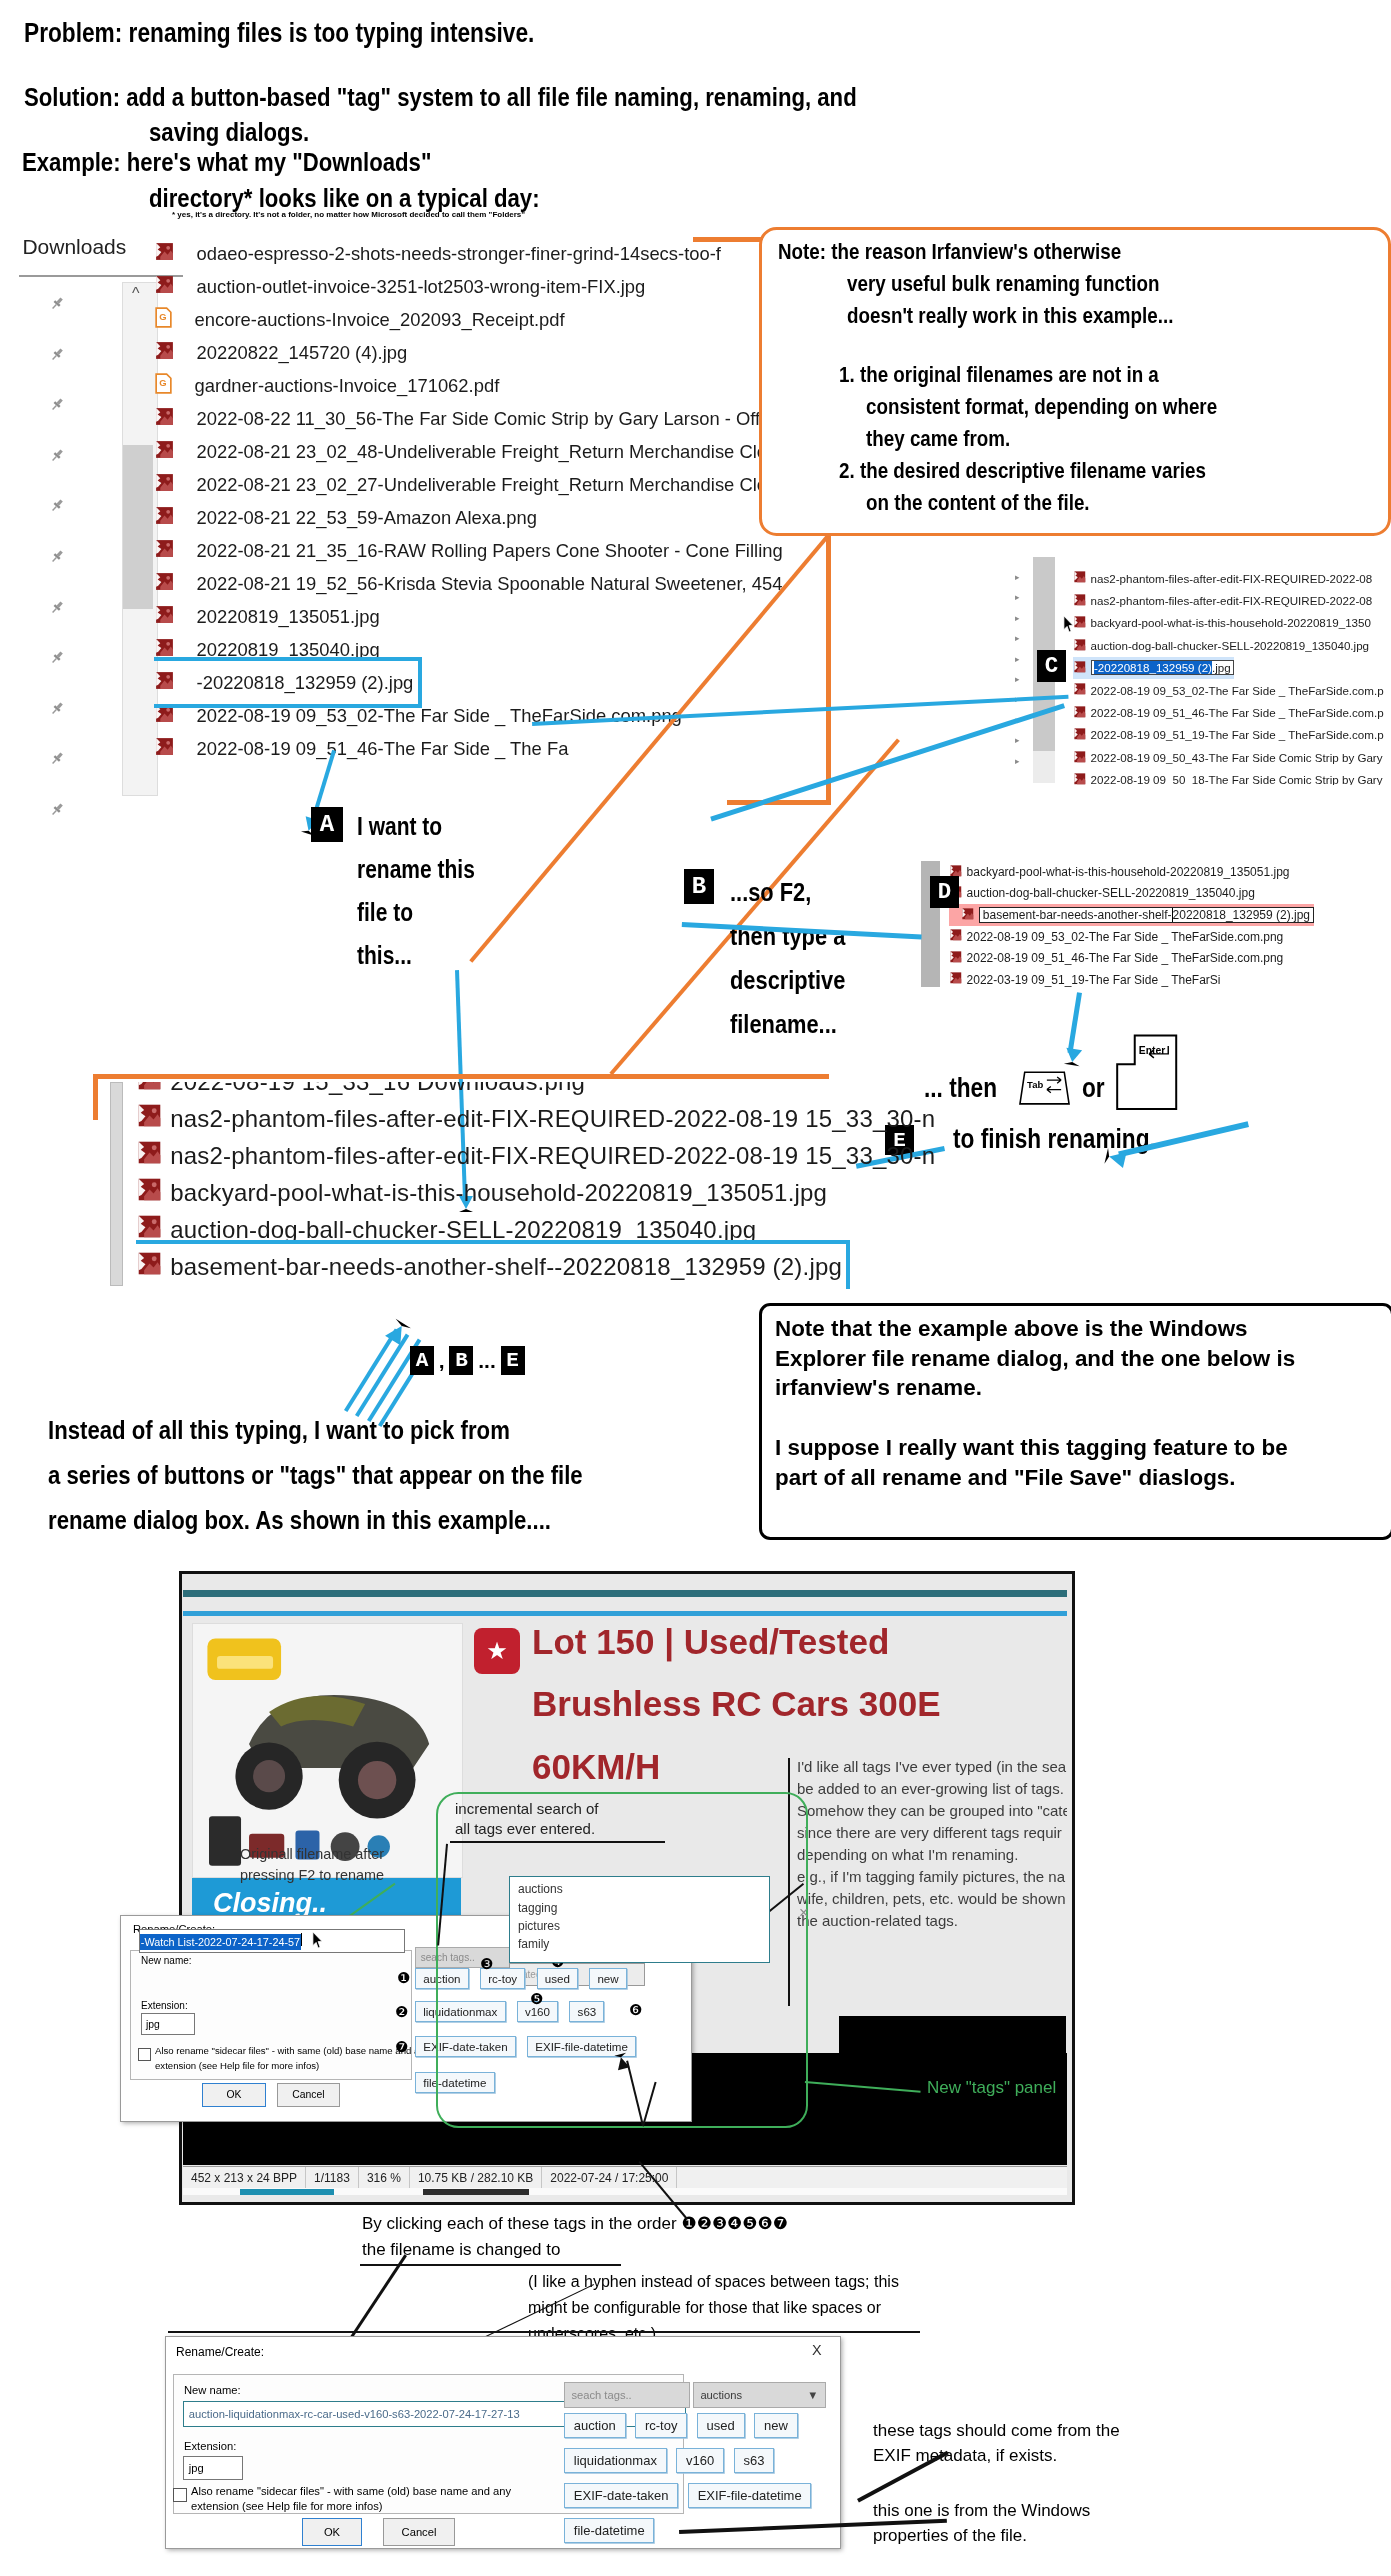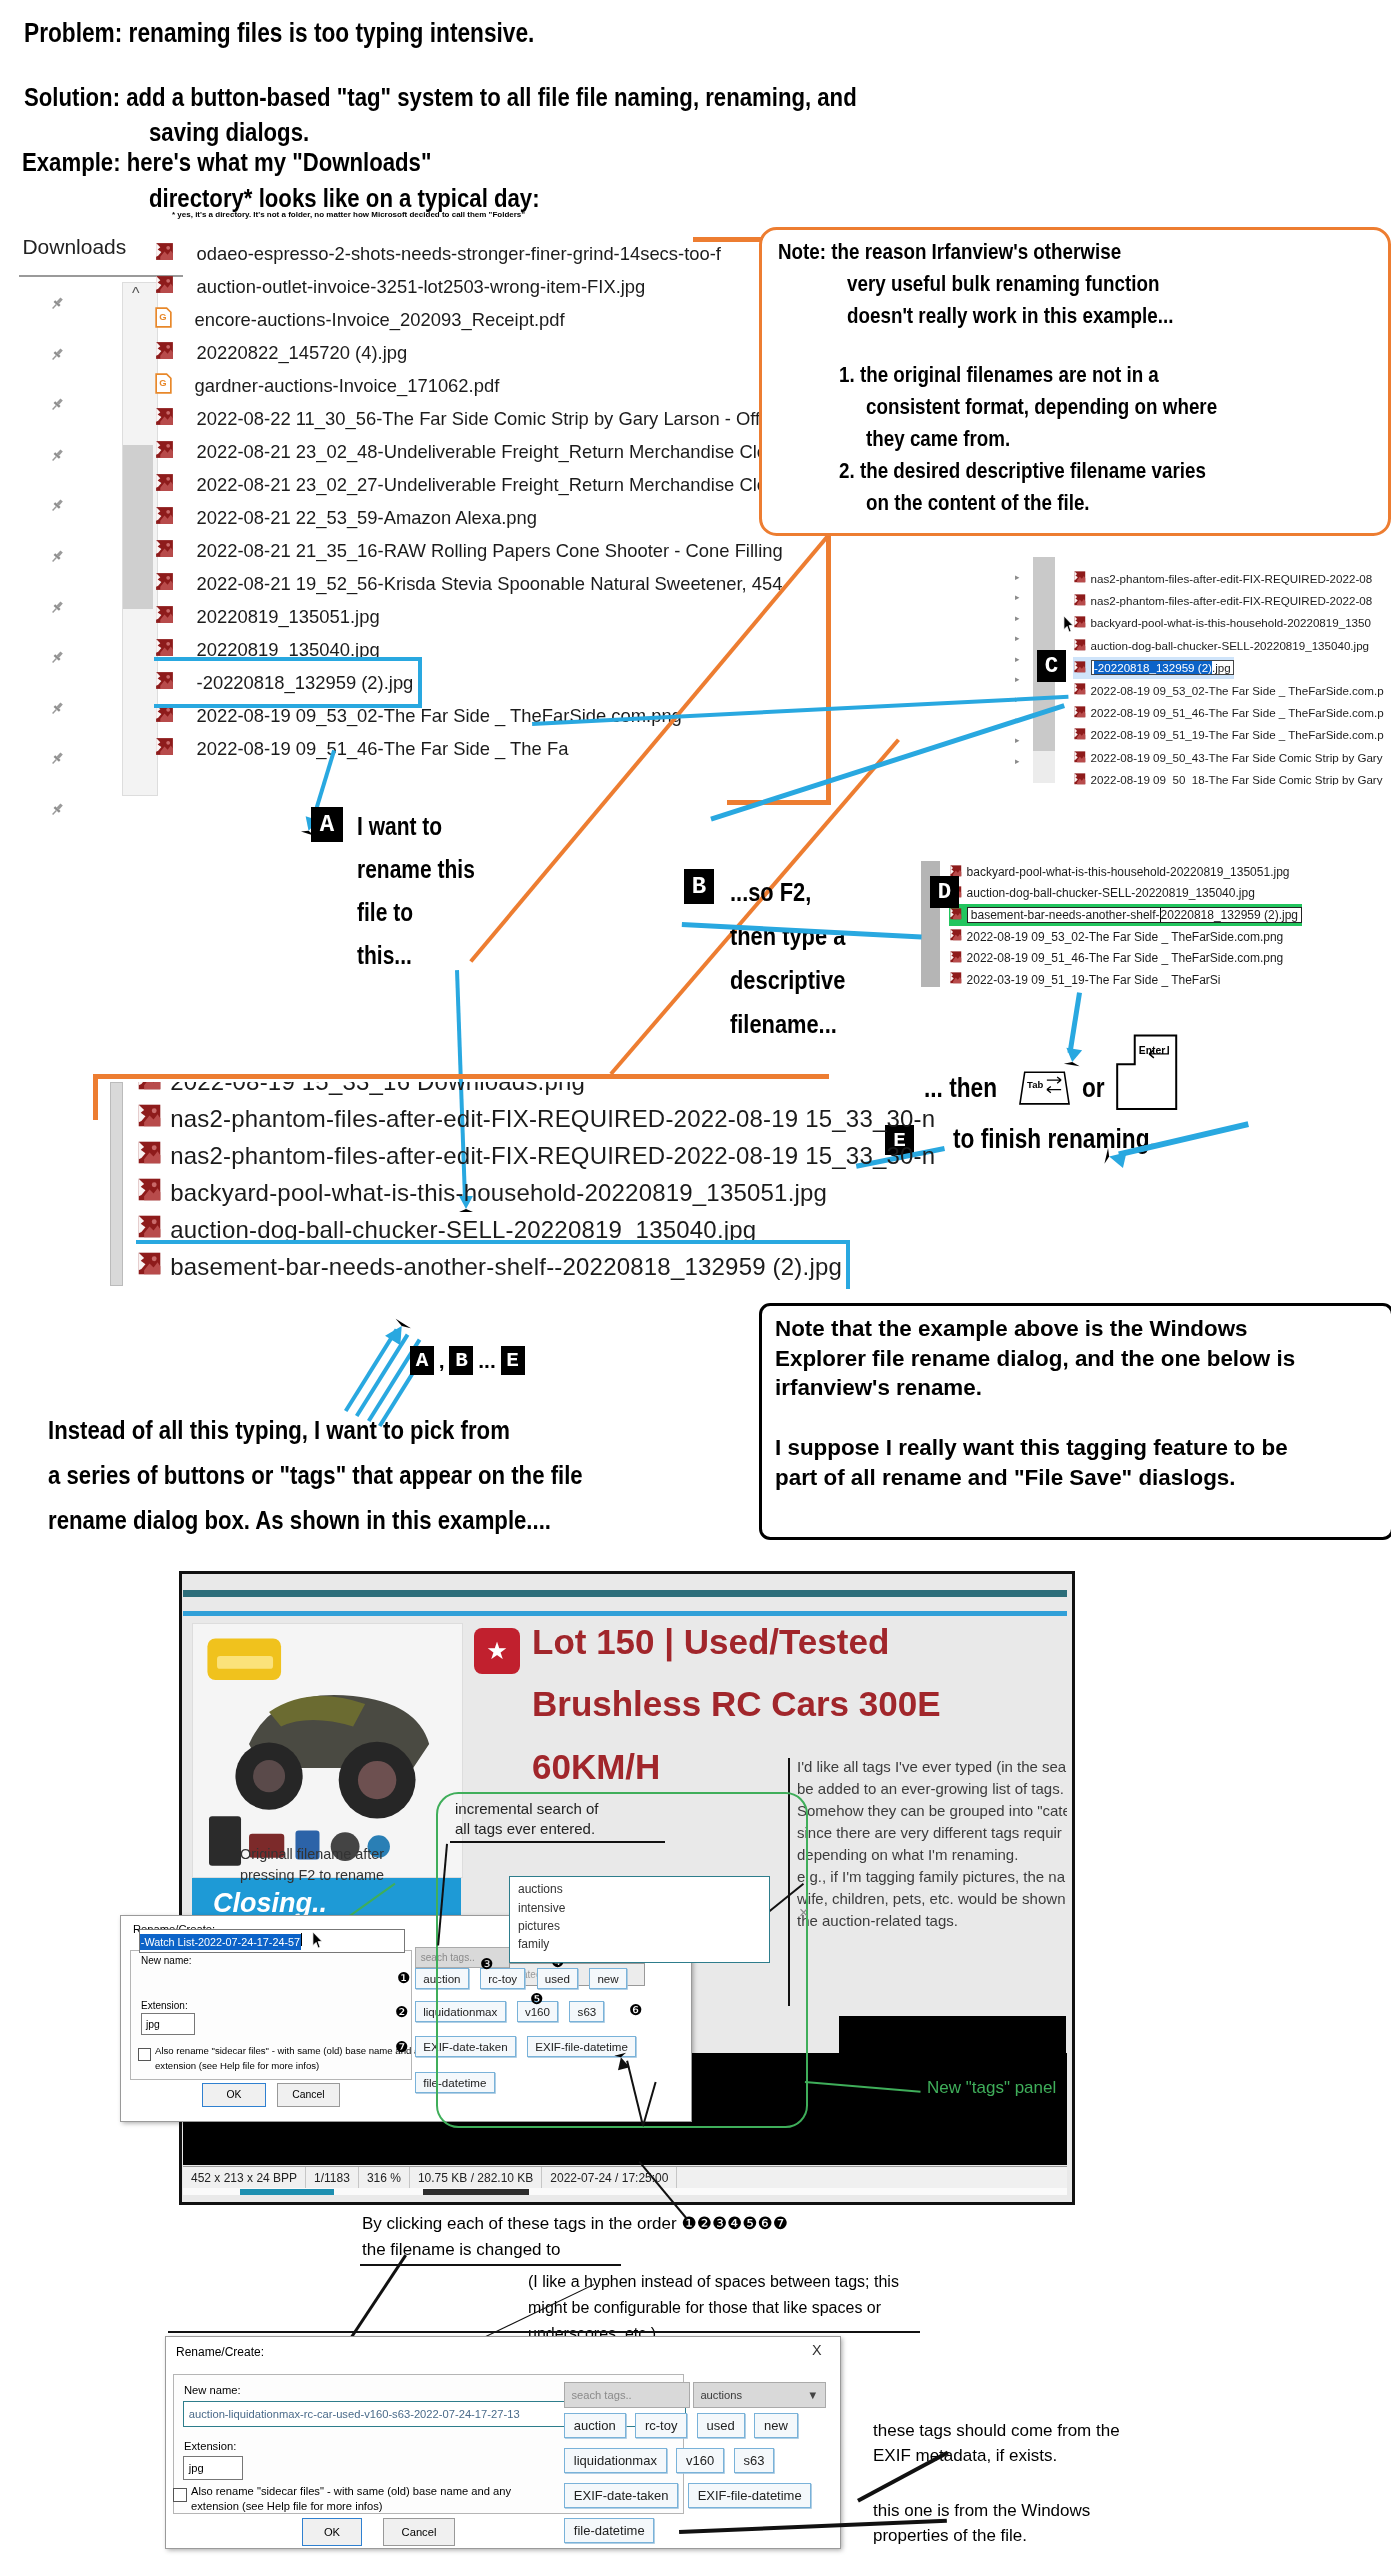--- a/index.html
+++ b/index.html
@@ -19,21 +19,21 @@
   .listD .row{height:21.6px;font-size:12px;gap:4px;}
   .row .ic{display:none;flex:0 0 auto;}
   .row.image .ic-image{display:inline-block;}
   .row.pdf .ic-pdf{display:inline-block;}
   .row.boxed{outline:4px solid #29A8E0;outline-offset:5.6px;}
   .row.boxed2{outline:4.8px solid #29A8E0;outline-offset:4px;}
   .list2 .row.clipped{margin-top:-19px;}
   .row .sel{background:#0c63c8;color:#fff;}
   .row.editing .editbox{background:#fff;border:0.8px solid #444;padding:0 2.4px;display:inline-flex;align-items:center;}
   .row.editing{background:#cfe4fa;}
-  .row.editing2{background:#22c55e;}
+  .row.editing2{background:#fca5a5;padding-left:12px;}
   .row.editing2 .editbox{background:#fff;border:1.6px solid #222;padding:0 3.2px;display:inline-flex;align-items:center;}
   .row.editing2 .pre{border-right:1.2px solid #000;}
   .notebox1{border:3.2px solid #ED7D31;border-radius:17.6px;background:#fff;}
   .notebox2{border:3.2px solid #000;border-radius:11.2px;background:#fff;}
   .tagbtn{display:inline-flex;align-items:center;justify-content:center;border:1.6px solid #79b2d9;
           background:#f4f8fb;color:#222;box-shadow:0.8px 0.8px 0 #9fc4de;white-space:nowrap;}
   .tagrow1{display:flex;gap:11.2px;}
   .tagrow1 .tagbtn{font-size:11.6px;padding:3.2px 7.2px;}
   .tagrow2{display:flex;gap:9.6px;}
   .tagrow2 .tagbtn{font-size:13px;padding:4px 8.8px;}
@@ -913,21 +913,21 @@
   <span class="num" style="left:395px;top:2003px;z-index:6;">❷</span>
   <span class="num" style="left:480px;top:1955px;z-index:6;">❸</span>
   <span class="num" style="left:551px;top:1953px;z-index:6;">❹</span>
   <span class="num" style="left:530px;top:1990px;z-index:6;">❺</span>
   <span class="num" style="left:629px;top:2001px;z-index:6;">❻</span>
   <span class="num" style="left:395px;top:2038px;z-index:6;">❼</span>
 
   <div class="abs" style="left:509px;top:1876px;width:251px;height:82px;background:#fff;border:1.6px solid #2e7d8c;z-index:7;padding:3.2px 0 0 8px;">
 
   <div style="font-size:12px;line-height:18.4px;color:#333;">auctions</div>
-      <div style="font-size:12px;line-height:18.4px;color:#333;">intensive</div>
+      <div style="font-size:12px;line-height:18.4px;color:#333;">tagging</div>
       <div style="font-size:12px;line-height:18.4px;color:#333;">pictures</div>
       <div style="font-size:12px;line-height:18.4px;color:#333;">family</div>
     </div>
   <div class="abs plain" style="left:799px;top:1904px;font-size:16px;color:#8a8a8a;z-index:7;">×</div>
 
   <div class="abs" style="left:436px;top:1792px;width:368px;height:332px;border:2.4px solid #3FAE5A;border-radius:22.4px;z-index:6;pointer-events:none;"></div>
   <div class="abs plain" style="left:455px;top:1800px;font-size:15px;color:#222;z-index:6;">incremental search of</div>
   <div class="abs plain" style="left:455px;top:1820px;font-size:15px;color:#222;z-index:6;">all tags ever entered.</div>
   <div class="abs" style="left:450px;top:1841px;width:215px;height:2.4px;background:#111;z-index:6;"></div>
   <div class="ln" style="left:448px;top:1844px;width:102px;height:2px;background:#111;transform:rotate(95deg);z-index:6;"></div>

